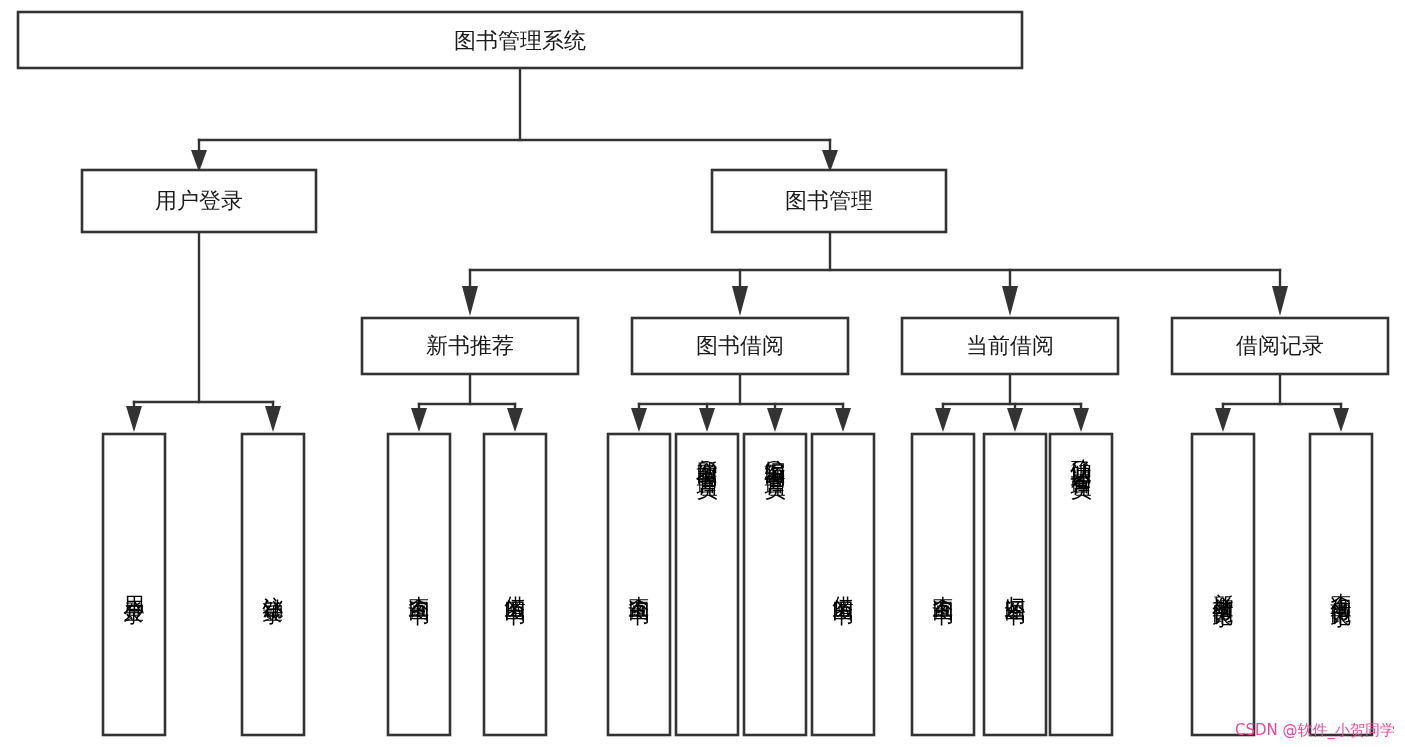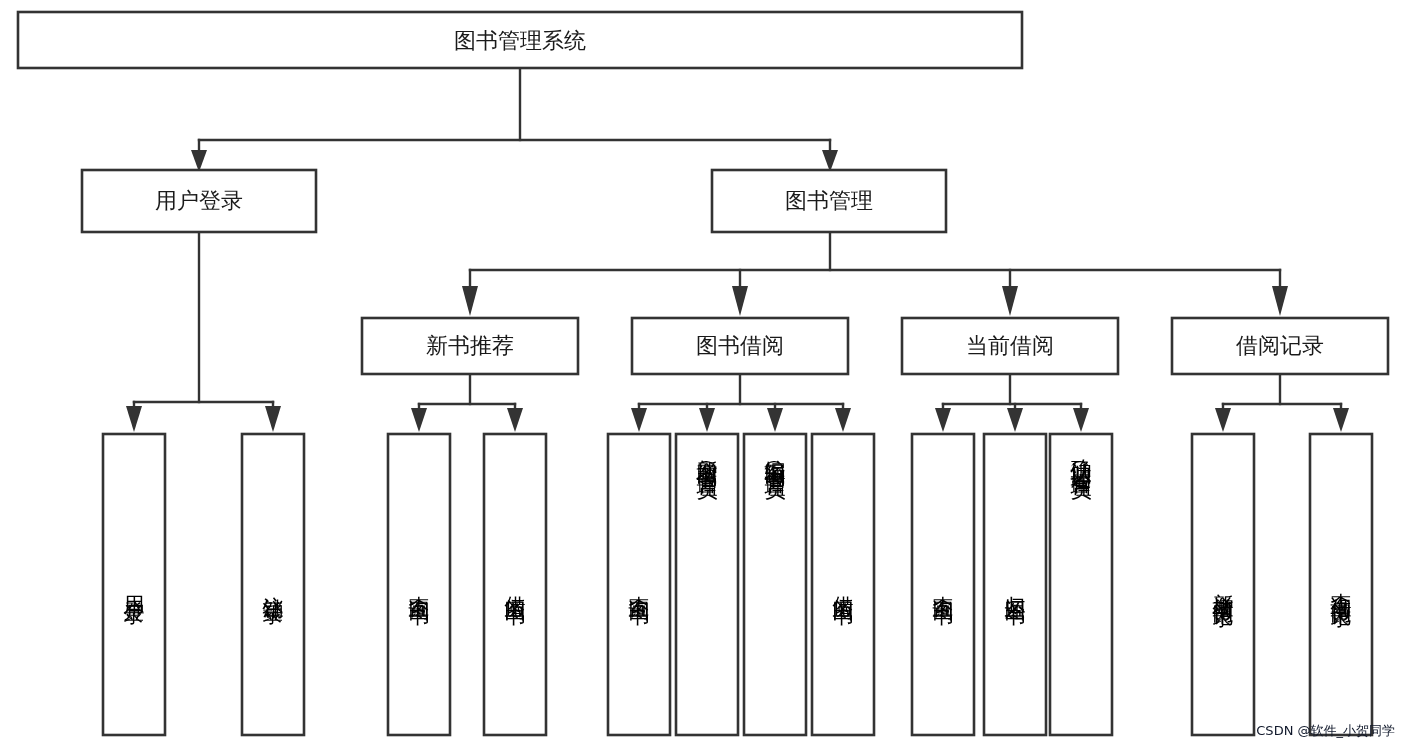--- a/index.html
+++ b/index.html
@@ -49,22 +49,22 @@
     fill: #1a1a1a;
     writing-mode: vertical-rl;
     text-orientation: upright;
     letter-spacing: 3px;
   }
   .watermark {
     position: absolute;
     right: 10px;
     bottom: 7px;
     font-family: "DejaVu Sans", "Liberation Sans", sans-serif;
-    font-size: 13px;
-    color: #0f172a;
+    font-size: 15px;
+    color: #ec4899;
     white-space: nowrap;
     pointer-events: none;
   }
 </style>
 </head>
 <body>
 
 <svg id="diagram" viewBox="0 0 1405 747" xmlns="http://www.w3.org/2000/svg">
 
   <g>

